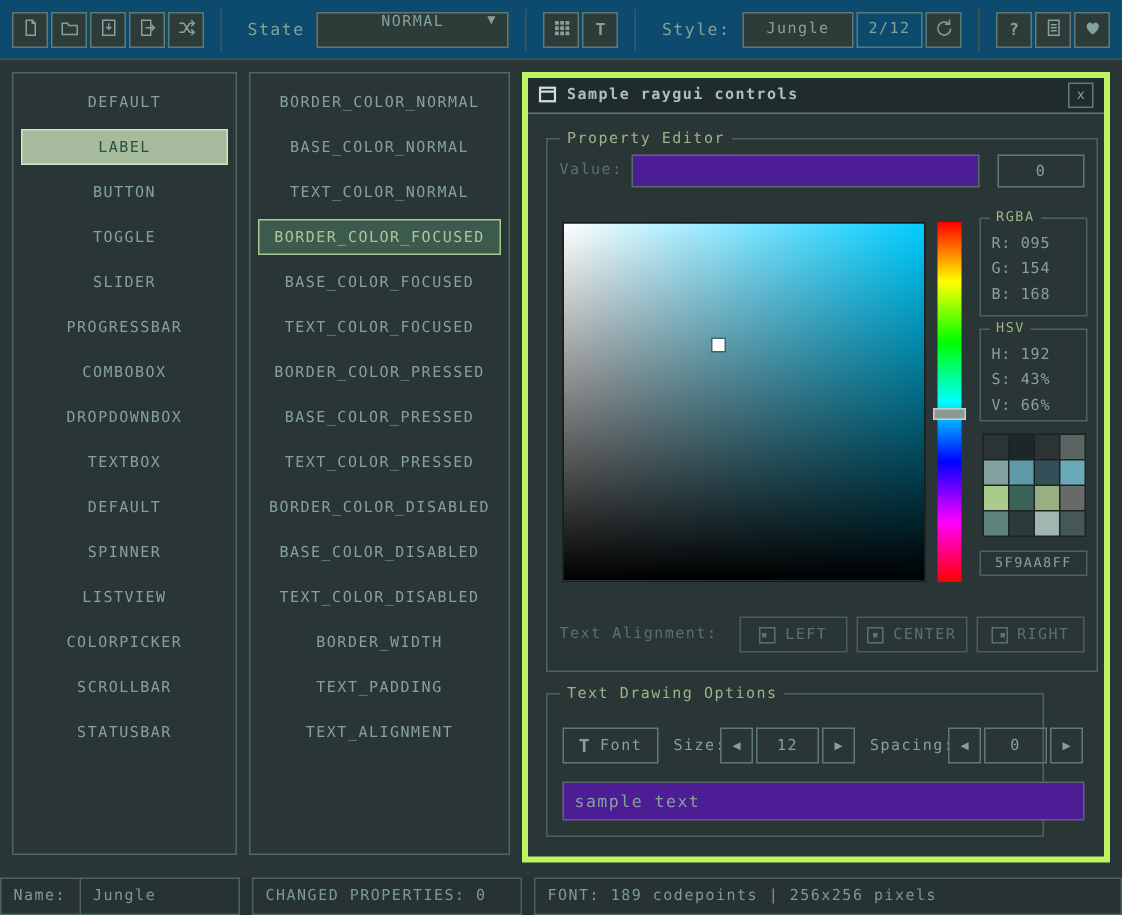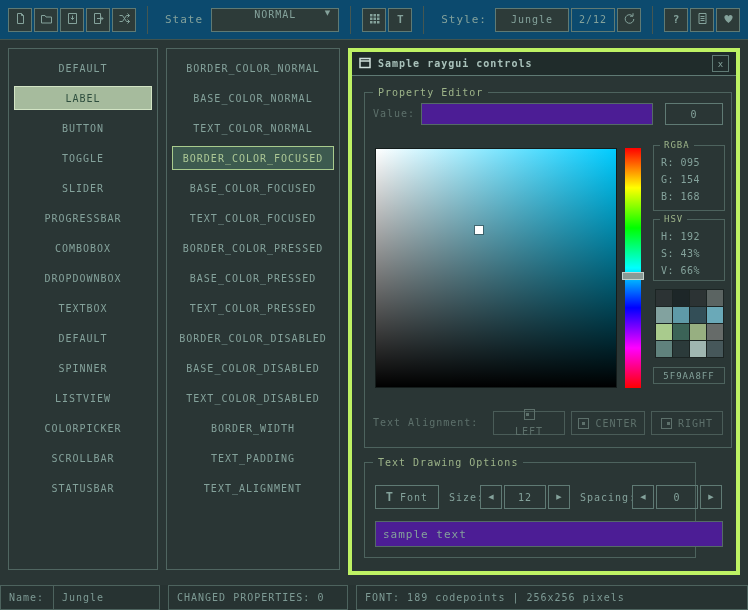--- a/index.html
+++ b/index.html
@@ -75,21 +75,21 @@
   #palette{position:absolute;left:290px;top:196px;display:grid;grid-template-columns:repeat(4,16px);
            grid-auto-rows:16px;gap:1px;background:#1b2423;border:1px solid #1b2423;}
   .swatch{width:16px;height:16px;cursor:pointer;}
 
   #hex-box{position:absolute;left:288px;top:274px;width:72px;height:17px;border:1px solid #4d635e;
            display:flex;align-items:center;justify-content:center;font-size:9px;letter-spacing:1px;}
 
   #align-label{position:absolute;left:8px;top:324px;}
   .align-btn{position:absolute;top:318px;height:24px;border:1px solid #4a5c58;display:flex;
              align-items:center;justify-content:center;gap:6px;font-size:10px;letter-spacing:1px;color:#5d706b;}
-  #align-left-button{left:128px;width:72px;flex-direction:column;}
+  #align-left-button{left:128px;width:72px;}
   #align-center-button{left:206px;width:74px;}
   #align-right-button{left:286px;width:72px;}
   .align-icon{width:11px;height:11px;border:1px solid #5d706b;position:relative;flex:0 0 auto;}
   .align-icon i{position:absolute;width:3px;height:3px;background:#5d706b;top:3px;}
   .align-icon.l i{left:1px;} .align-icon.c i{left:3px;} .align-icon.r i{right:1px;}
 
   #font-button{position:absolute;left:10px;top:22px;width:64px;height:24px;border:1px solid #5f7a74;
                display:flex;align-items:center;justify-content:center;gap:6px;font-size:10px;letter-spacing:1px;}
   #font-button .t-glyph{font-size:12px;font-weight:bold;}
   #size-label{position:absolute;left:84px;top:29px;}

